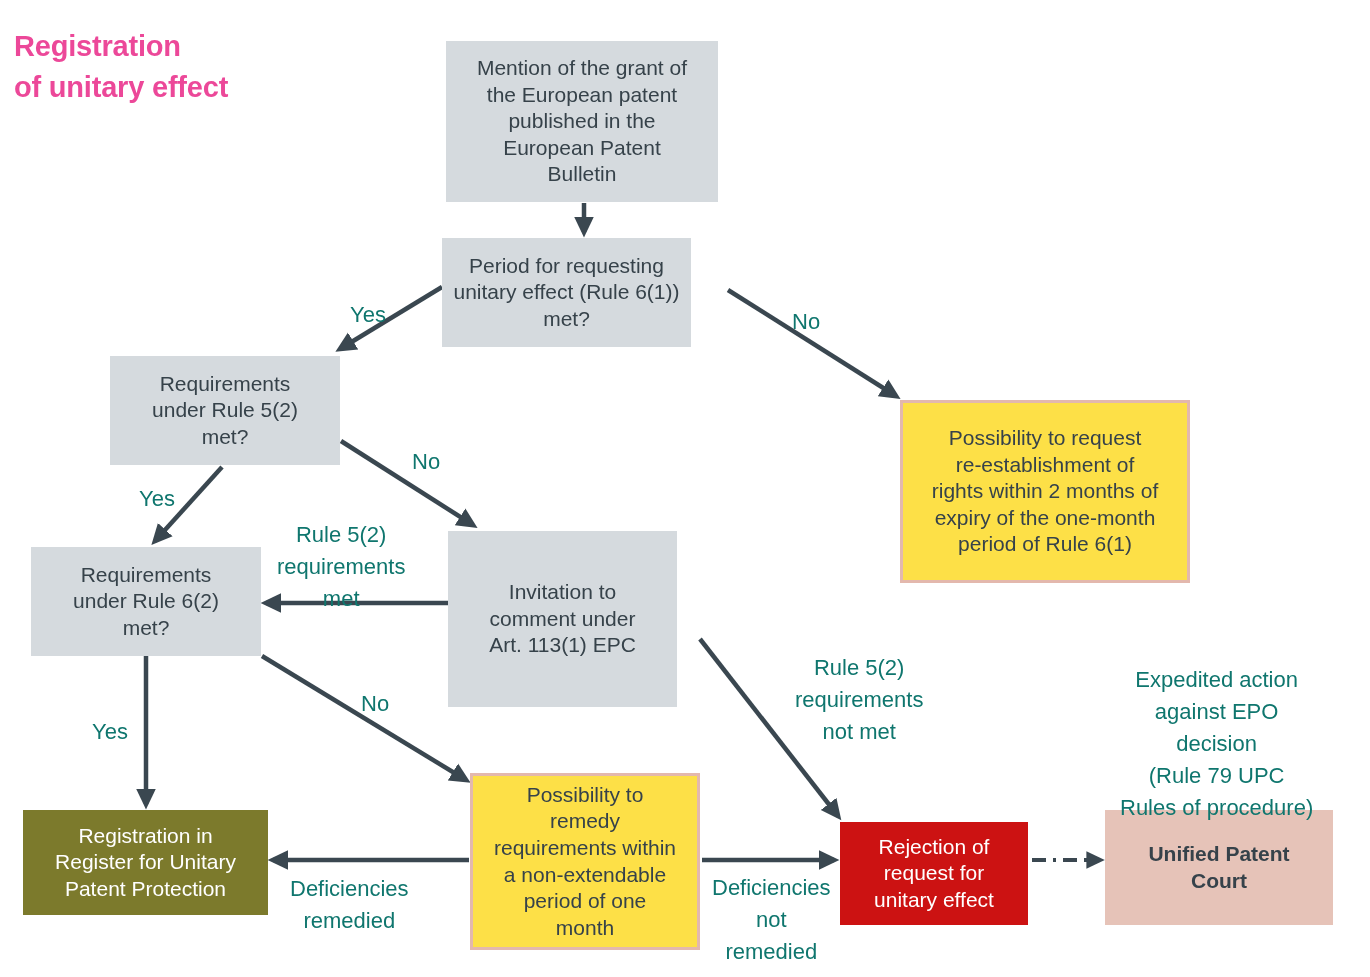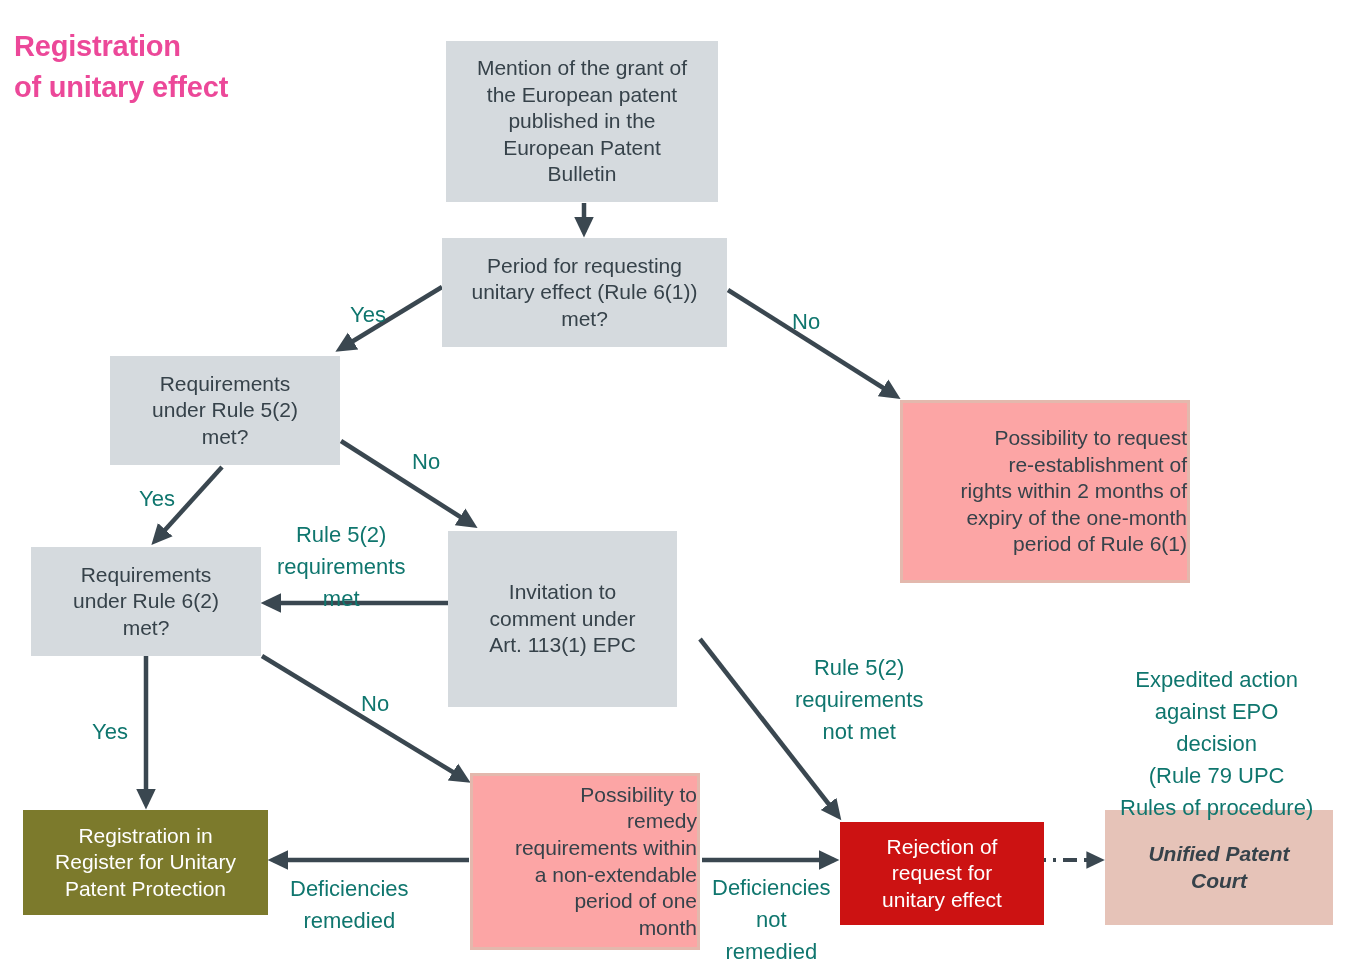--- a/index.html
+++ b/index.html
@@ -36,25 +36,24 @@
     display: block;
     width: 100%;
     white-space: pre-line;
   }
   .n-grey {
     background: #d5dade;
     color: #36424a;
     font-size: 21px;
   }
   .n-pinkborder {
-    background: #fca5a5;
+    background: #fde047;
     border: 3px solid #e3b8ad;
     color: #36424a;
     font-size: 21px;
-    text-align: right;
   }
   .n-olive {
     background: #7c7a2c;
     color: #ffffff;
     font-size: 21px;
   }
   .n-red {
     background: #cc1212;
     color: #ffffff;
     font-size: 21px;
@@ -128,21 +127,21 @@
   </svg>
 
   <div class="node n-grey" style="left:446px; top:41px; width:272px; height:161px;">
     <span class="txt">Mention of the grant of
 the European patent
 published in the
 European Patent
 Bulletin</span>
   </div>
 
-  <div class="node n-grey" style="left:442px; top:238px; width:285px; height:109px;">
+  <div class="node n-grey" style="left:442px; top:238px; width:249px; height:109px;">
     <span class="txt">Period for requesting
 unitary effect (Rule 6(1))
 met?</span>
   </div>
 
   <div class="node n-grey" style="left:110px; top:356px; width:230px; height:109px;">
     <span class="txt">Requirements
 under Rule 5(2)
 met?</span>
   </div>
@@ -175,27 +174,27 @@
 period of one
 month</span>
   </div>
 
   <div class="node n-olive" style="left:23px; top:810px; width:245px; height:105px;">
     <span class="txt">Registration in
 Register for Unitary
 Patent Protection</span>
   </div>
 
-  <div class="node n-red" style="left:840px; top:822px; width:204px; height:103px;">
+  <div class="node n-red" style="left:840px; top:822px; width:188px; height:103px;">
     <span class="txt">Rejection of
 request for
 unitary effect</span>
   </div>
 
-  <div class="node n-pinkfill" style="left:1105px; top:810px; width:228px; height:115px;font-style:italic;">
+  <div class="node n-pinkfill" style="left:1105px; top:810px; width:228px; height:115px;">
     <span class="txt">Unified Patent
 Court</span>
   </div>
 
   <div class="edge-label" style="left:350px; top:299px;">Yes</div>
 
   <div class="edge-label" style="left:792px; top:306px;">No</div>
 
   <div class="edge-label" style="left:139px; top:483px;">Yes</div>
 

